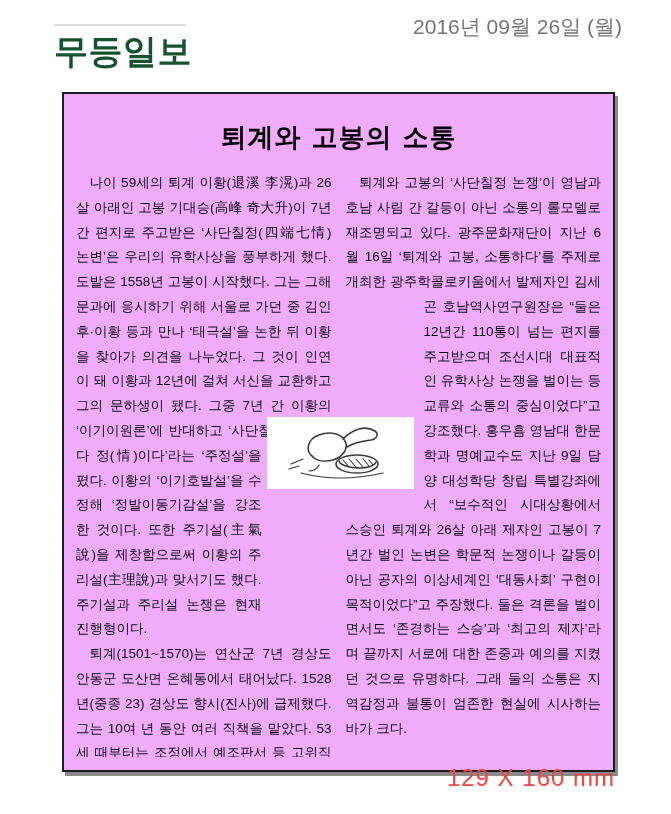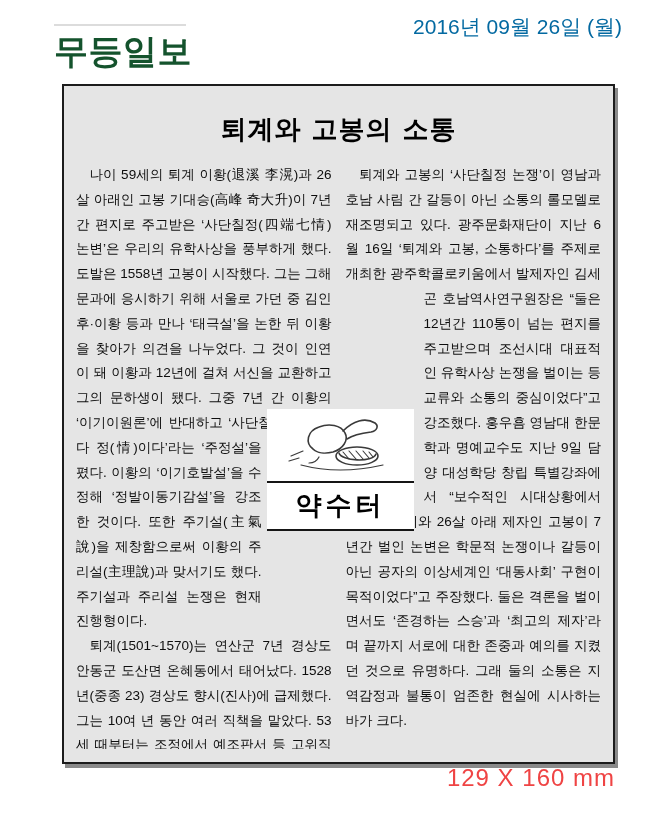--- a/index.html
+++ b/index.html
@@ -10,25 +10,25 @@
   }
   .logo{
     position:absolute;left:54px;top:24px;width:132px;
     border-top:2px solid #dcdcdc;padding-top:3px;
     font-family:"DejaVu Sans", sans-serif;
     font-size:34px;font-weight:900;color:#14532d;letter-spacing:0.5px;
     white-space:nowrap;
   }
   .dateblock{
     position:absolute;right:49px;top:13px;text-align:right;
-    font-size:21px;line-height:28px;color:#0369a1;
+    font-size:21px;line-height:28px;color:#737373;
   }
   .article-box{
-    position:absolute;left:62px;top:84px;width:549px;height:676px;
-    border:2px solid #1c1c1c;background:#e5e5e5;
+    position:absolute;left:62px;top:92px;width:549px;height:676px;
+    border:2px solid #1c1c1c;background:#f0abfc;
     box-shadow:3px 4px 0 #8a8a8a;
   }
   .article-title{
     text-align:center;margin-top:26px;
     font-family:"DejaVu Serif","Liberation Serif",serif;
     font-size:26px;font-weight:bold;color:#000;letter-spacing:1px;
   }
   .cols{
     display:flex;gap:14px;padding:0 12px;margin-top:16px;
     height:586px;overflow:hidden;
@@ -95,18 +95,17 @@
           <path d="M60 44 C62 52, 94 54, 97 45"></path>
 
           <path d="M64 43 l6 7 M70 42 l7 8 M77 42 l7 8 M84 42 l6 7 M90 43 l4 5" stroke-width="1.1"></path>
 
           <path d="M22 56 Q60 66 104 56" stroke-width="1.2"></path>
           <path d="M12 47 l12 -5 M10 52 l10 -3" stroke-width="1.2"></path>
           <path d="M40 48 C38 52, 34 54, 30 54" stroke-width="1.2"></path>
         </g>
       </svg>
     </span>
-    <div class="yaksu-label">약수터</div>
   </div>
 
 </div>
 
 <div class="size-label">129 X 160 mm</div>
 
 </body></html>

